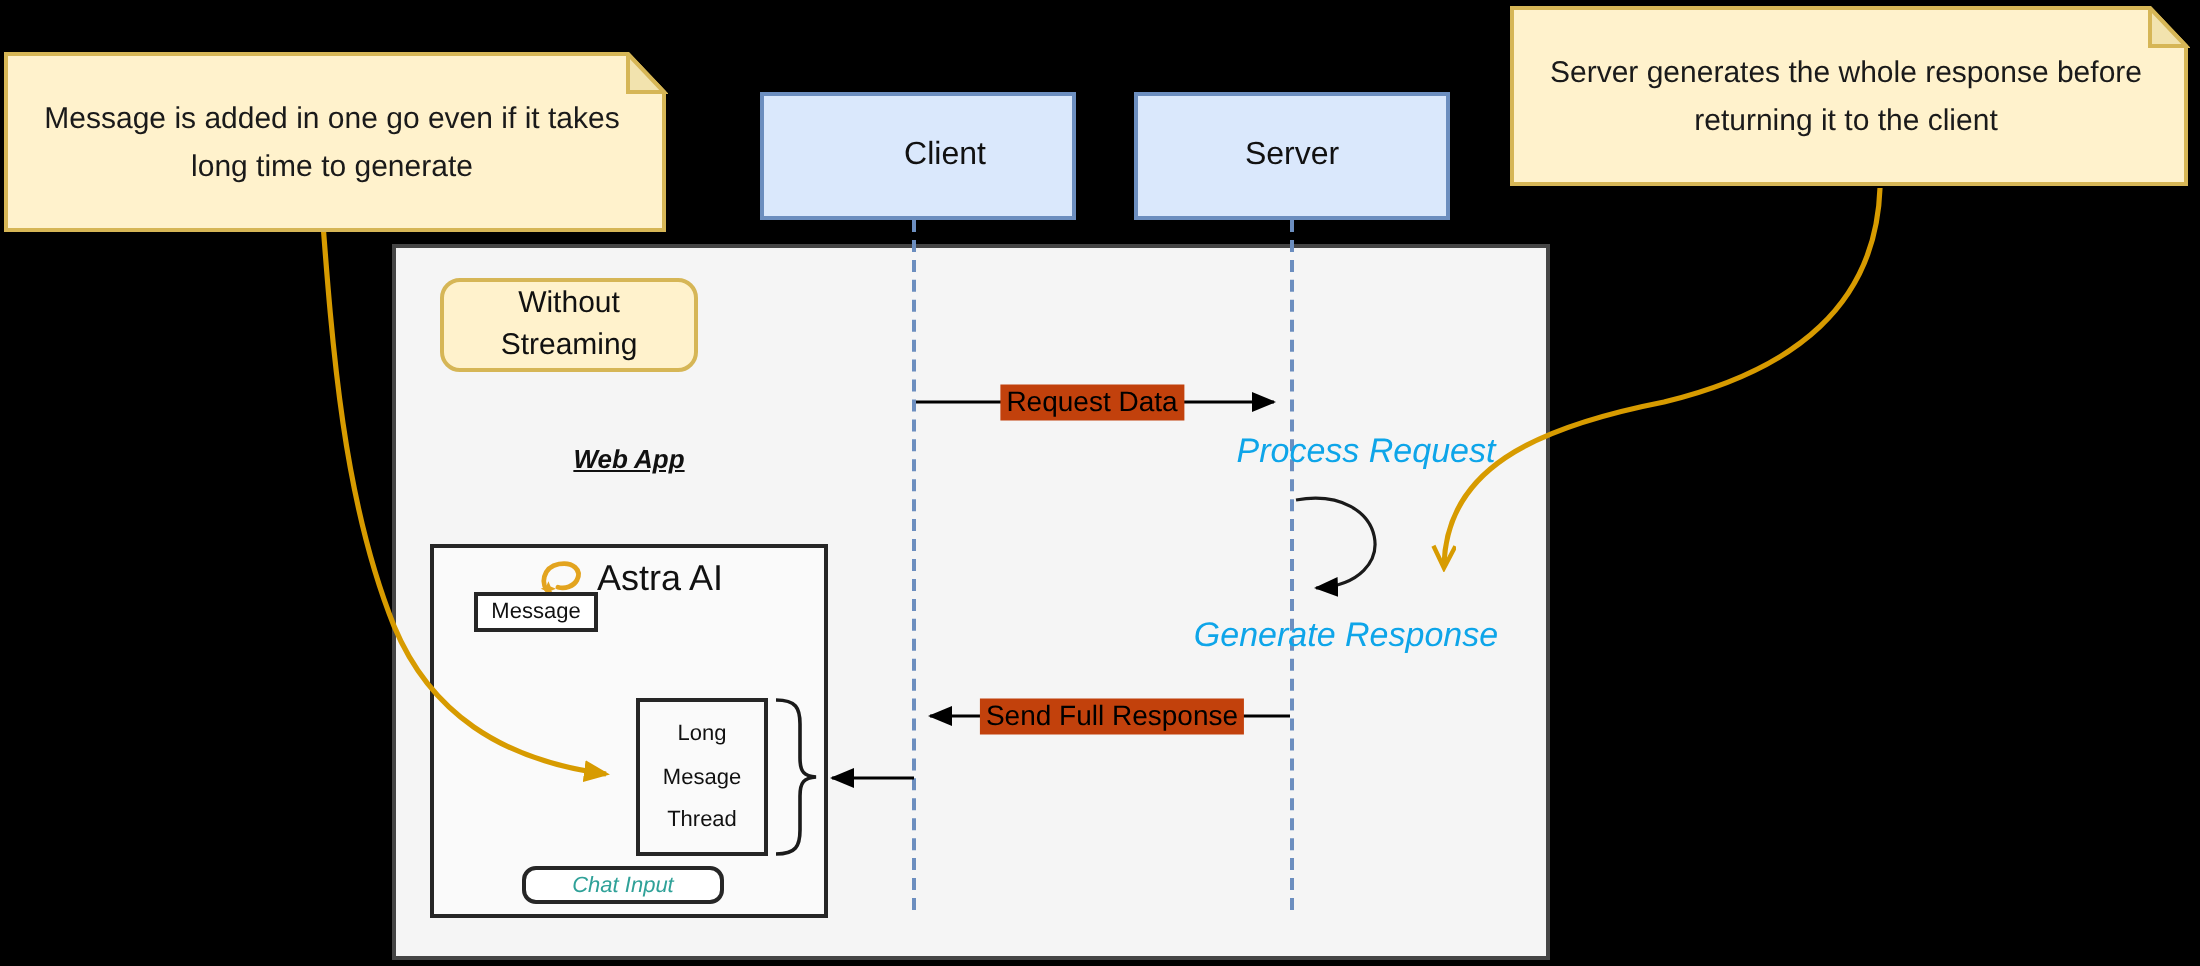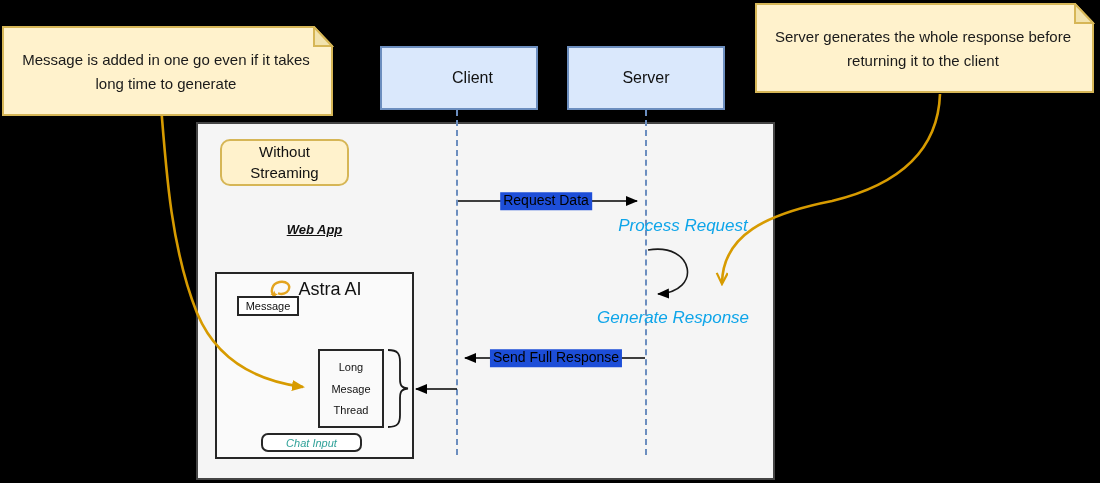--- a/index.html
+++ b/index.html
@@ -73,21 +73,21 @@
     border:2px solid #262626;border-radius:7px;display:flex;align-items:center;justify-content:center;
     font-size:11px;font-style:italic;color:#2FA198;z-index:3;
   }
 
   
   #connectors{position:absolute;left:0;top:0;width:1100px;height:483px;z-index:4;pointer-events:none;}
 
   
   .msg-label{
     position:absolute;z-index:6;transform:translate(-50%,-50%);white-space:nowrap;
-    font-size:14px;color:#000;background:#1d4ed8;padding:0 3px;line-height:1.25;
+    font-size:14px;color:#000;background:#c2410c;padding:0 3px;line-height:1.25;
   }
   .action-label{
     position:absolute;z-index:6;transform:translate(-50%,-50%);white-space:nowrap;
     font-size:17px;font-style:italic;color:#0ea5e9;background:transparent;
   }
   #label-request{left:546px;top:201px;}
   #label-send{left:556px;top:358px;}
   #label-process{left:683px;top:226px;}
   #label-generate{left:673px;top:318px;}
 </style>

